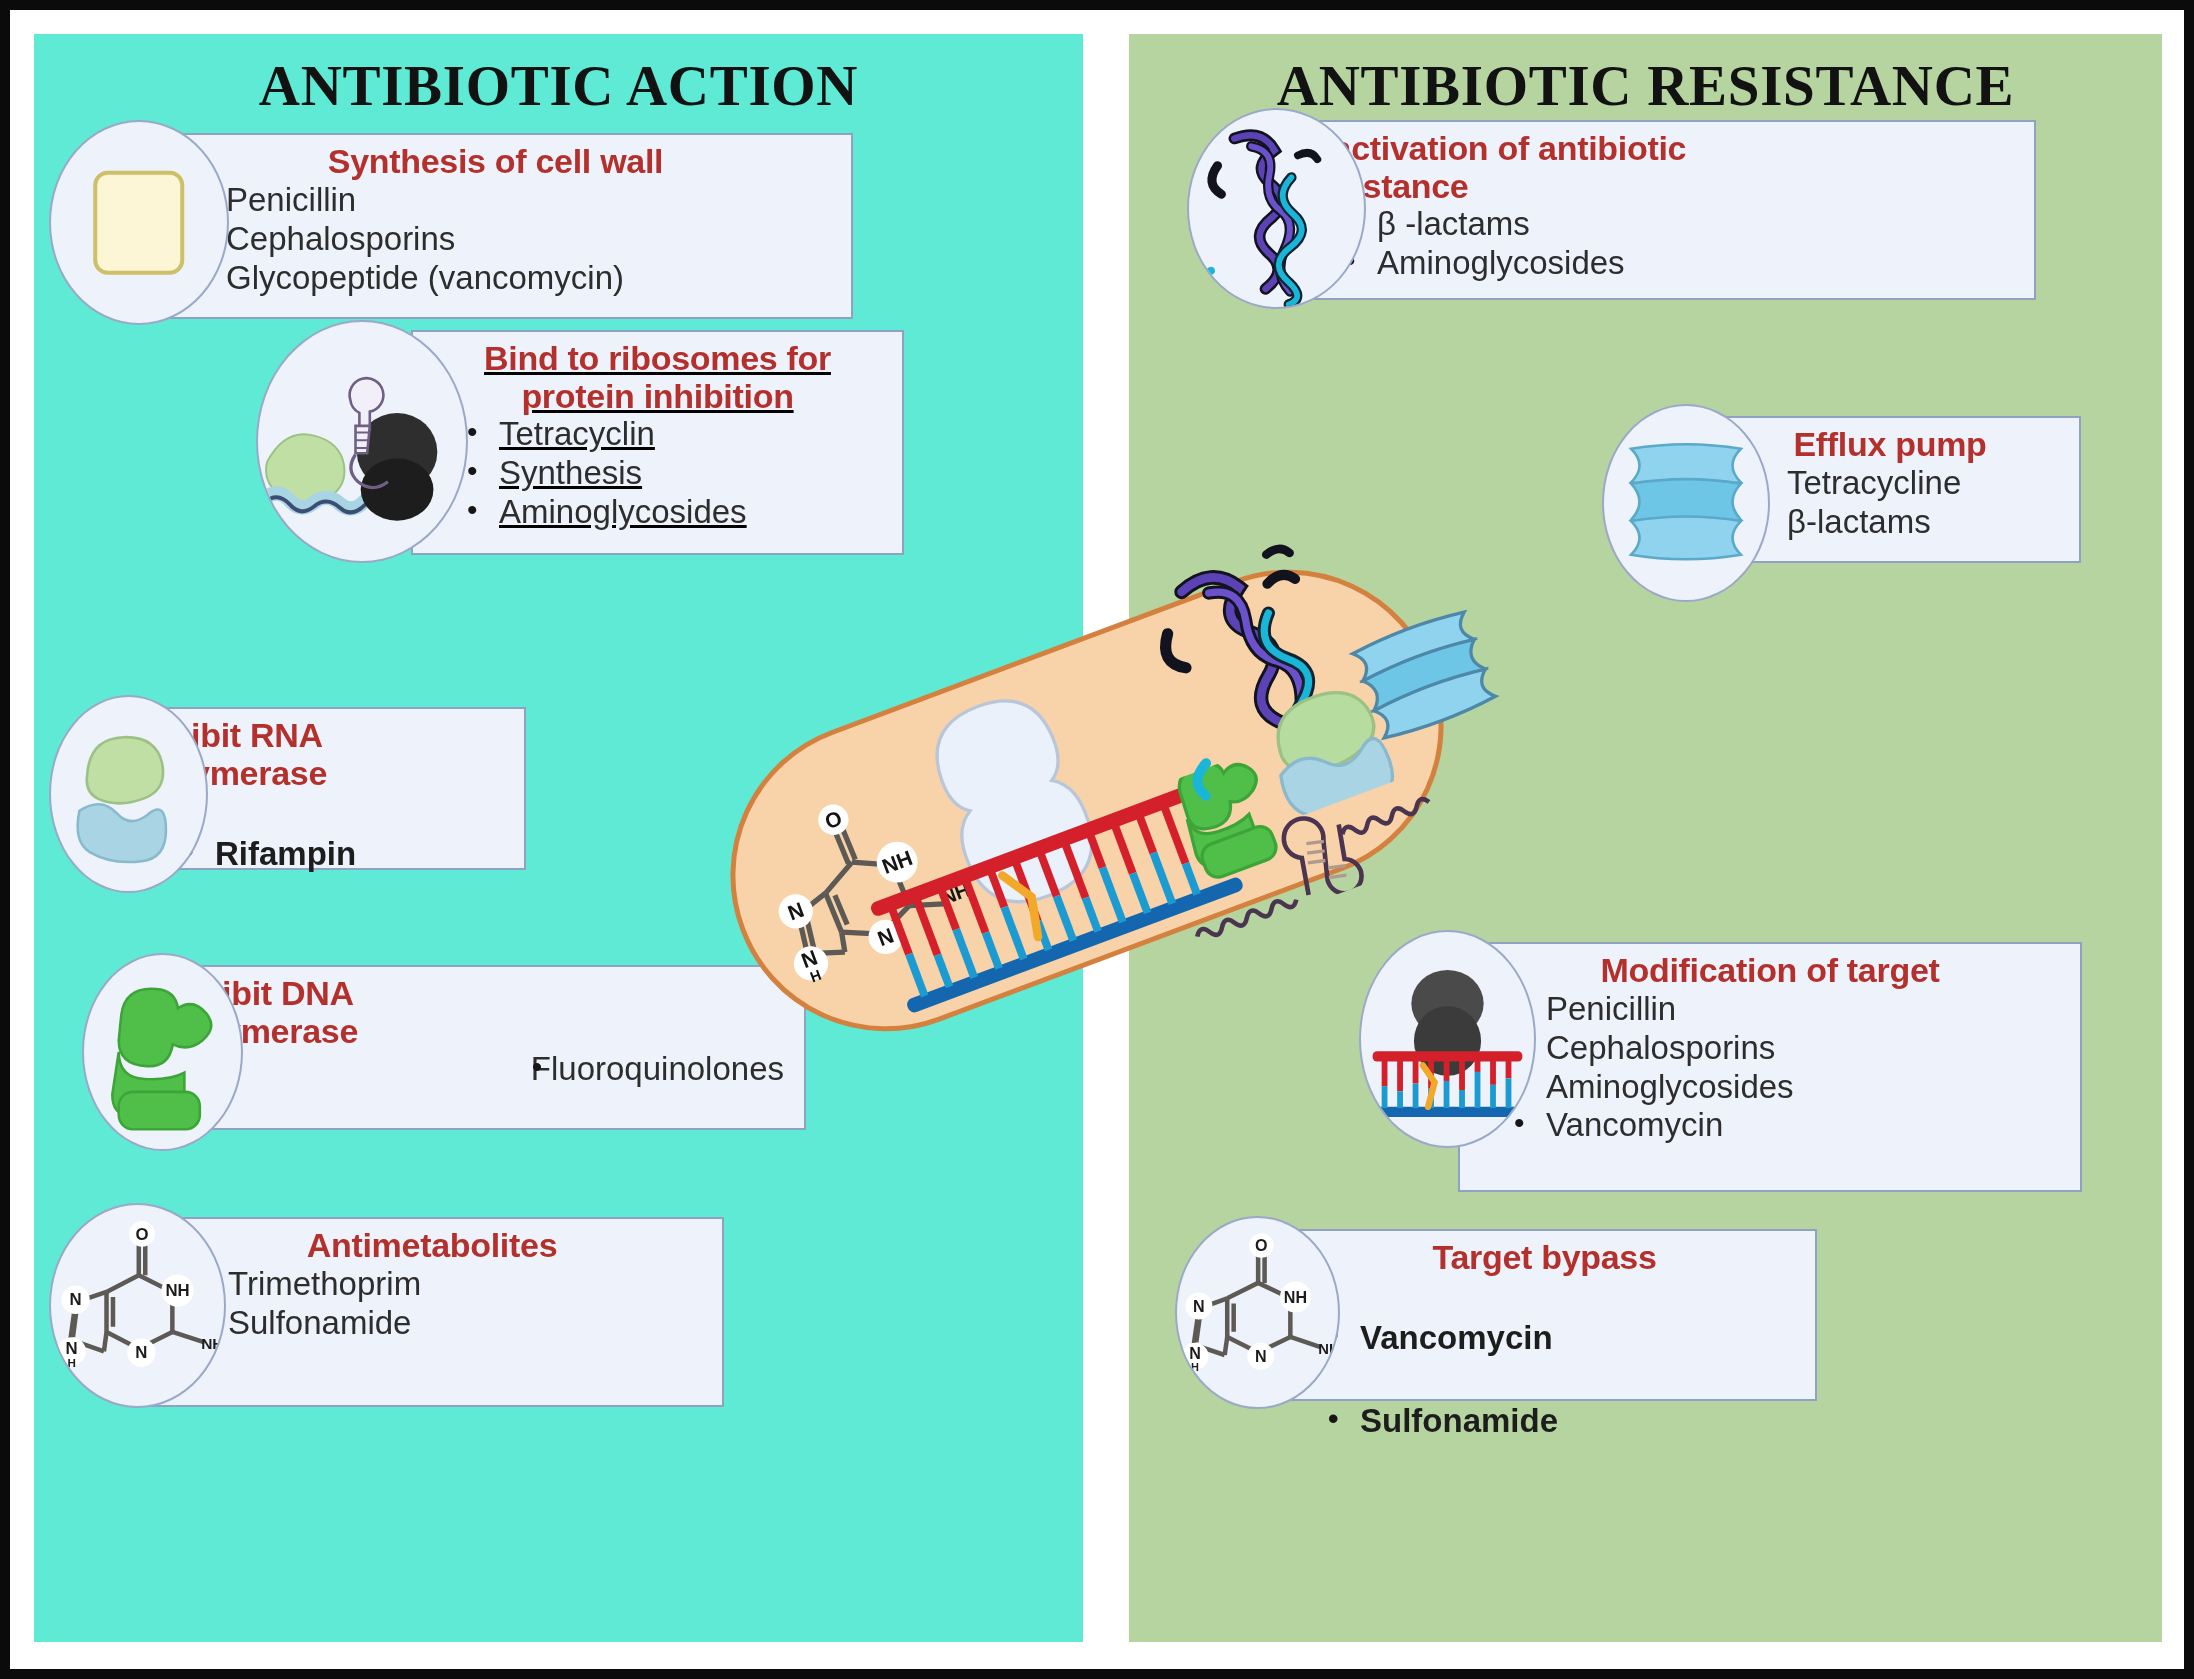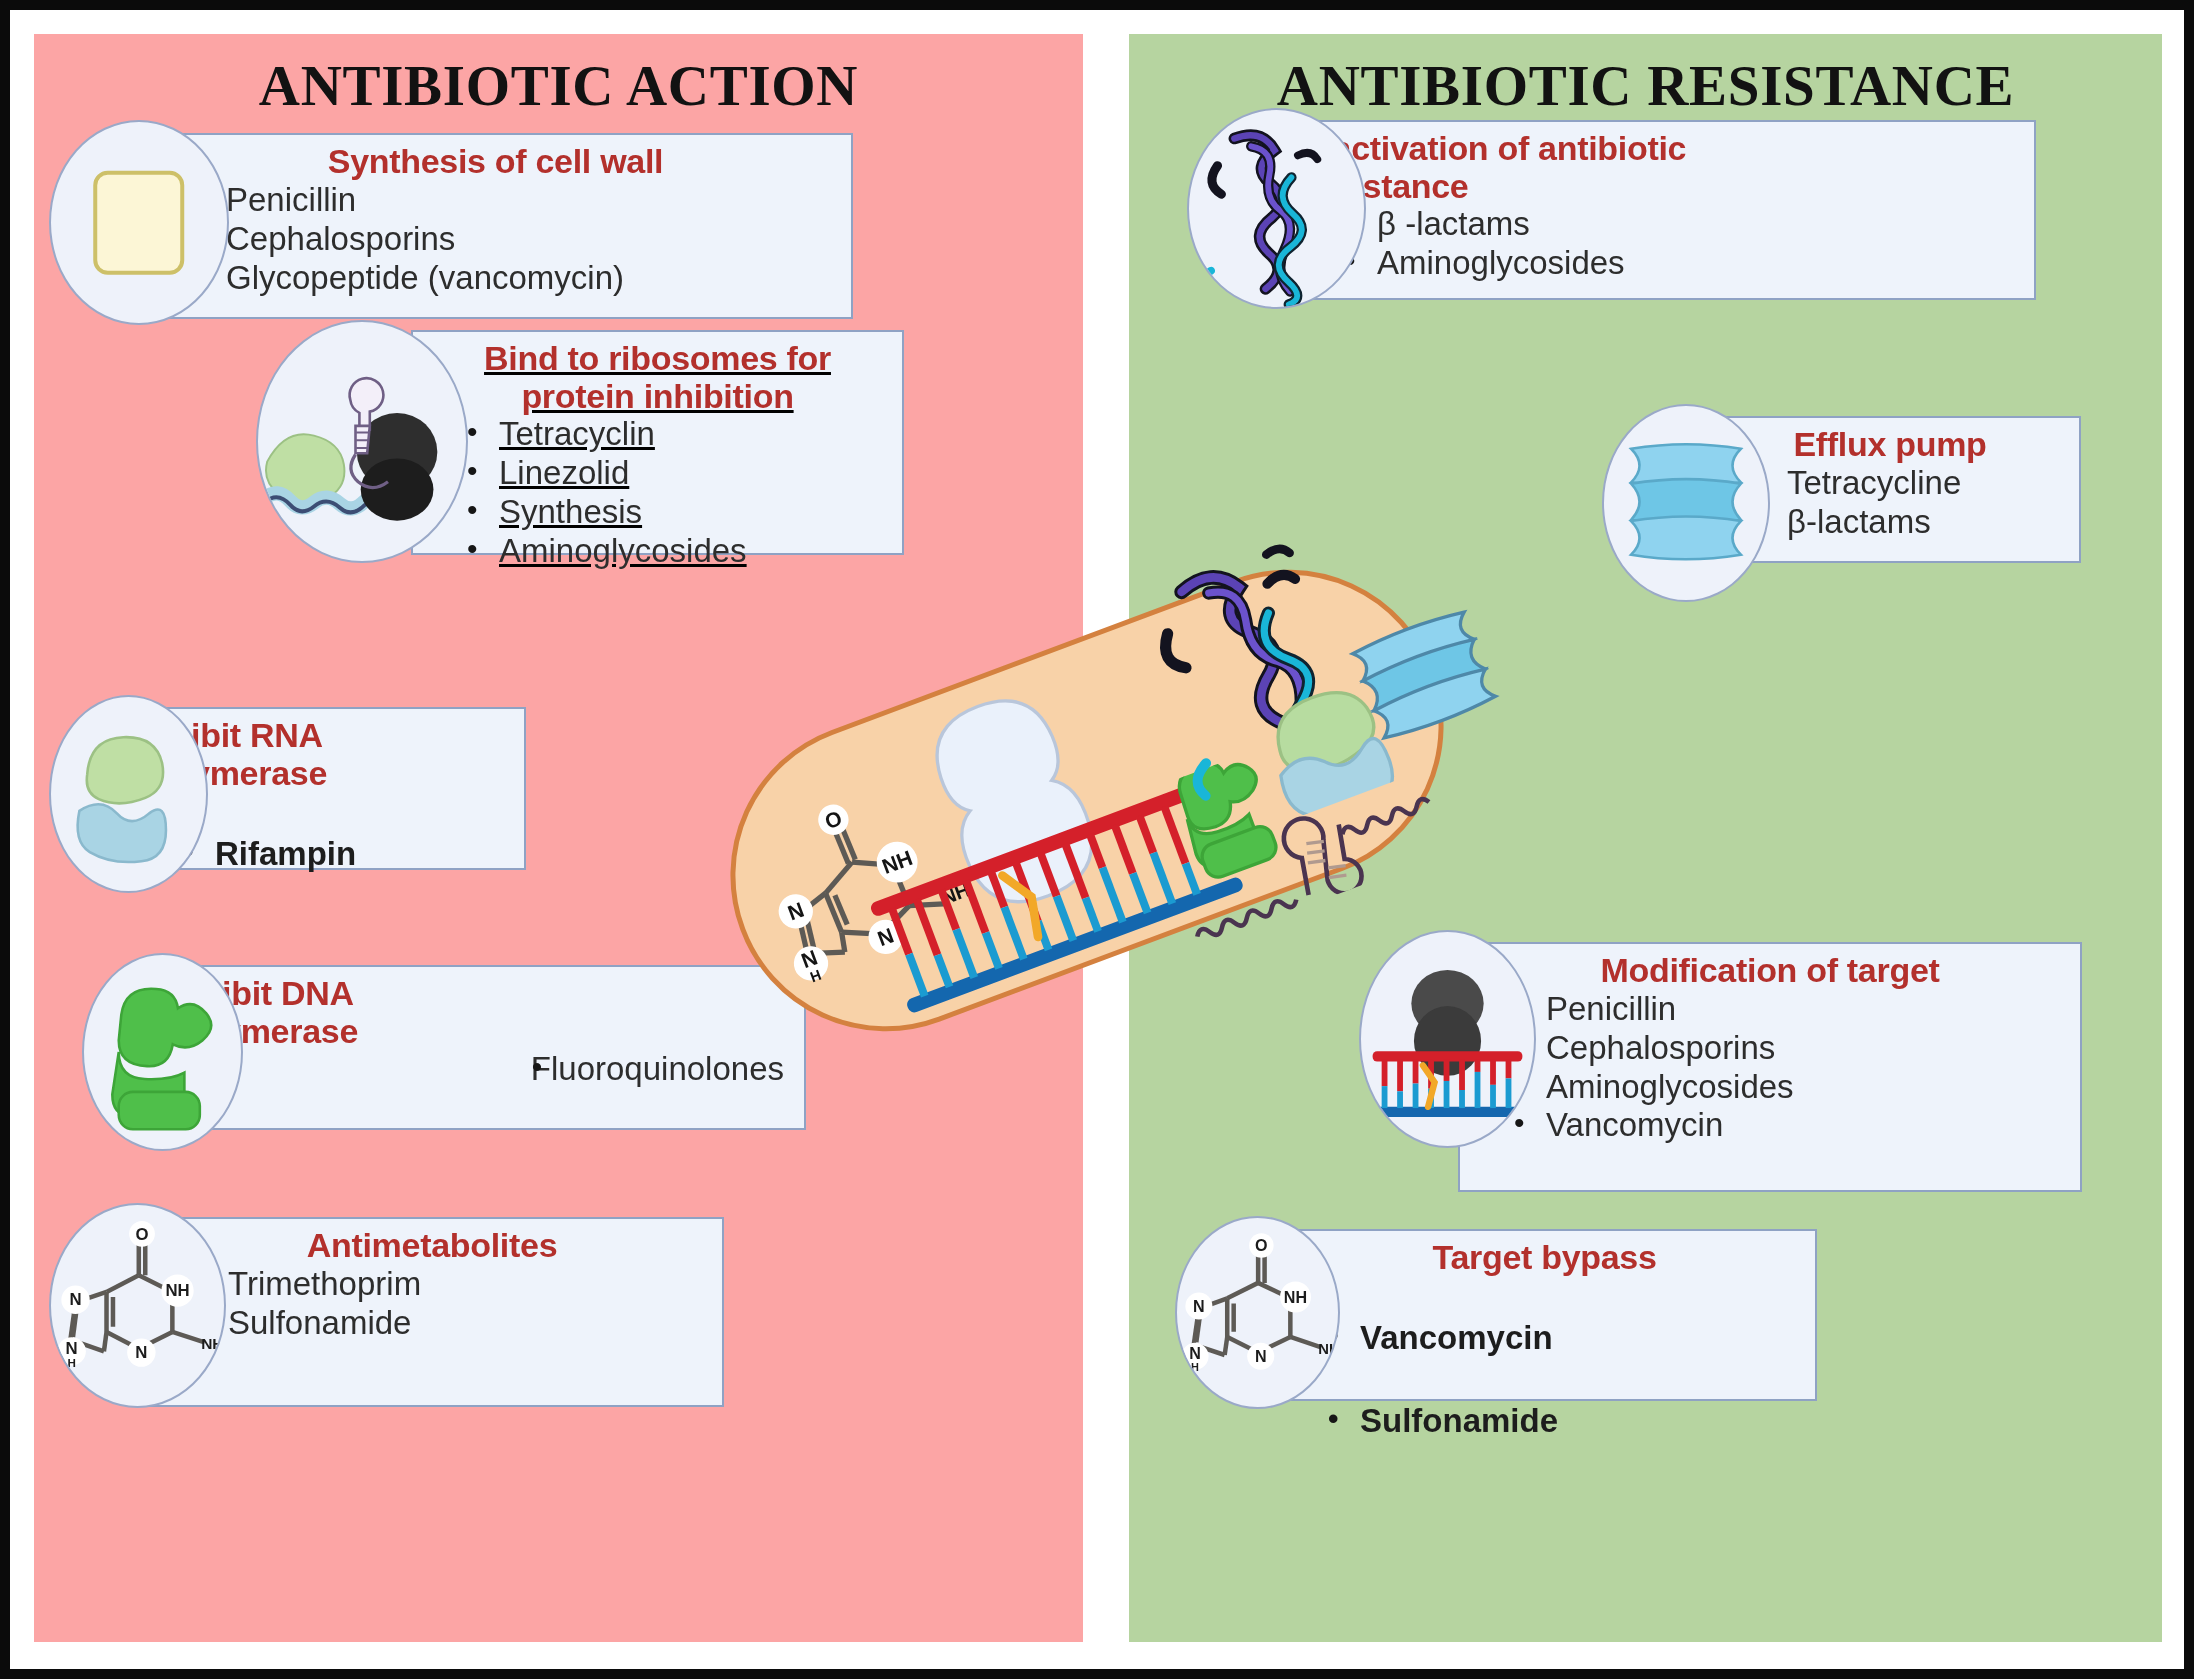--- a/index.html
+++ b/index.html
@@ -9,21 +9,21 @@
     position:relative;
     width:2194px;height:1679px;
     background:#ffffff;
     box-sizing:border-box;
     border:10.6px solid #0b0b0b;
     overflow:hidden;
   }
 
   
   .panel{position:absolute;top:24px;height:1608px;}
-  #panel-action{left:24px;width:1049px;background:#fca5a5;}
+  #panel-action{left:24px;width:1049px;background:#5eead4;}
   #panel-resistance{left:1119px;width:1033px;background:#b6d4a0;}
 
   .panel-title{
     position:absolute;left:0;right:0;top:18.5px;
     text-align:center;
     font-family:"Liberation Serif",serif;
     font-weight:700;
     font-size:57px;
     letter-spacing:0.7px;
     color:#121212;
@@ -155,21 +155,20 @@
             <line x1="151" y1="182" x2="170" y2="182"></line>
             <line x1="151" y1="194" x2="169" y2="194"></line>
           </g>
         </svg>
       </div>
       <div class="card" style="left:377px;top:296px;width:493px;height:225px;text-decoration:underline;">
         <h3 class="center">Bind to ribosomes for</h3>
         <h3 class="center">protein inhibition</h3>
         <ul class="ind">
           <li>Tetracyclin</li>
-          <li>Linezolid</li>
           <li>Synthesis</li>
           <li>Aminoglycosides</li>
         </ul>
       </div>
     </div>
 
     <div class="item">
       <div class="bubble" style="left:14.5px;top:661px;width:159px;height:198px;">
         <svg viewBox="0 0 240 300">
           <path d="M56 120 q4 -56 56 -58 q50 -2 60 40 q8 40 -26 54 q-40 16 -72 2 q-22 -10 -18 -38z" fill="#bfdfa4" stroke="#9cc184" stroke-width="4"></path>

